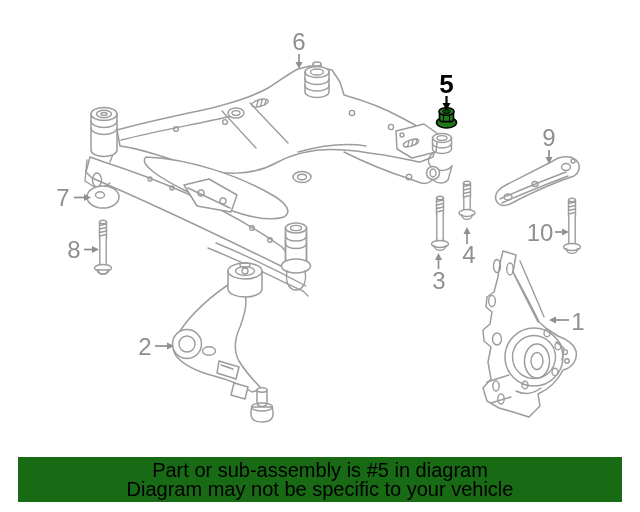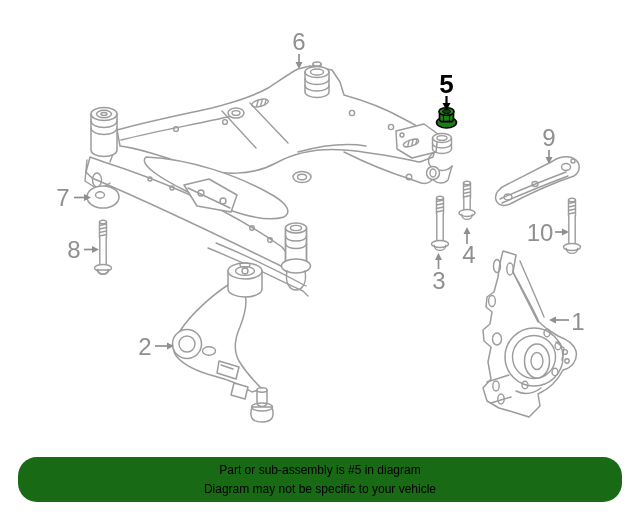--- a/index.html
+++ b/index.html
@@ -11,21 +11,21 @@
   .l{fill:none;stroke:#9c9c9c;stroke-width:1.4;stroke-linejoin:round;stroke-linecap:round;}
   .t{fill:#8f8f8f;font-size:24px;font-family:"Liberation Sans",sans-serif;}
   .t5{fill:#000000;font-size:26px;font-weight:bold;font-family:"Liberation Sans",sans-serif;}
   .ar{stroke:#8f8f8f;stroke-width:1.7;fill:none;}
   .ah{fill:#8f8f8f;stroke:none;}
   .ar5{stroke:#000000;stroke-width:2.2;fill:none;}
   .ah5{fill:#000000;stroke:none;}
   
   .banner{position:absolute;left:18px;top:457px;width:604px;height:45px;background:#186a14;
           color:#000000;display:flex;flex-direction:column;align-items:center;justify-content:center;
-          font-size:12px;line-height:19px;text-align:center;border-radius:19px;}
+          font-size:20px;line-height:19px;text-align:center;}
 </style>
 </head>
 <body>
 
 <div class="stage">
 
 <svg width="640" height="512" viewBox="0 0 640 512">
 
   <g>
 

